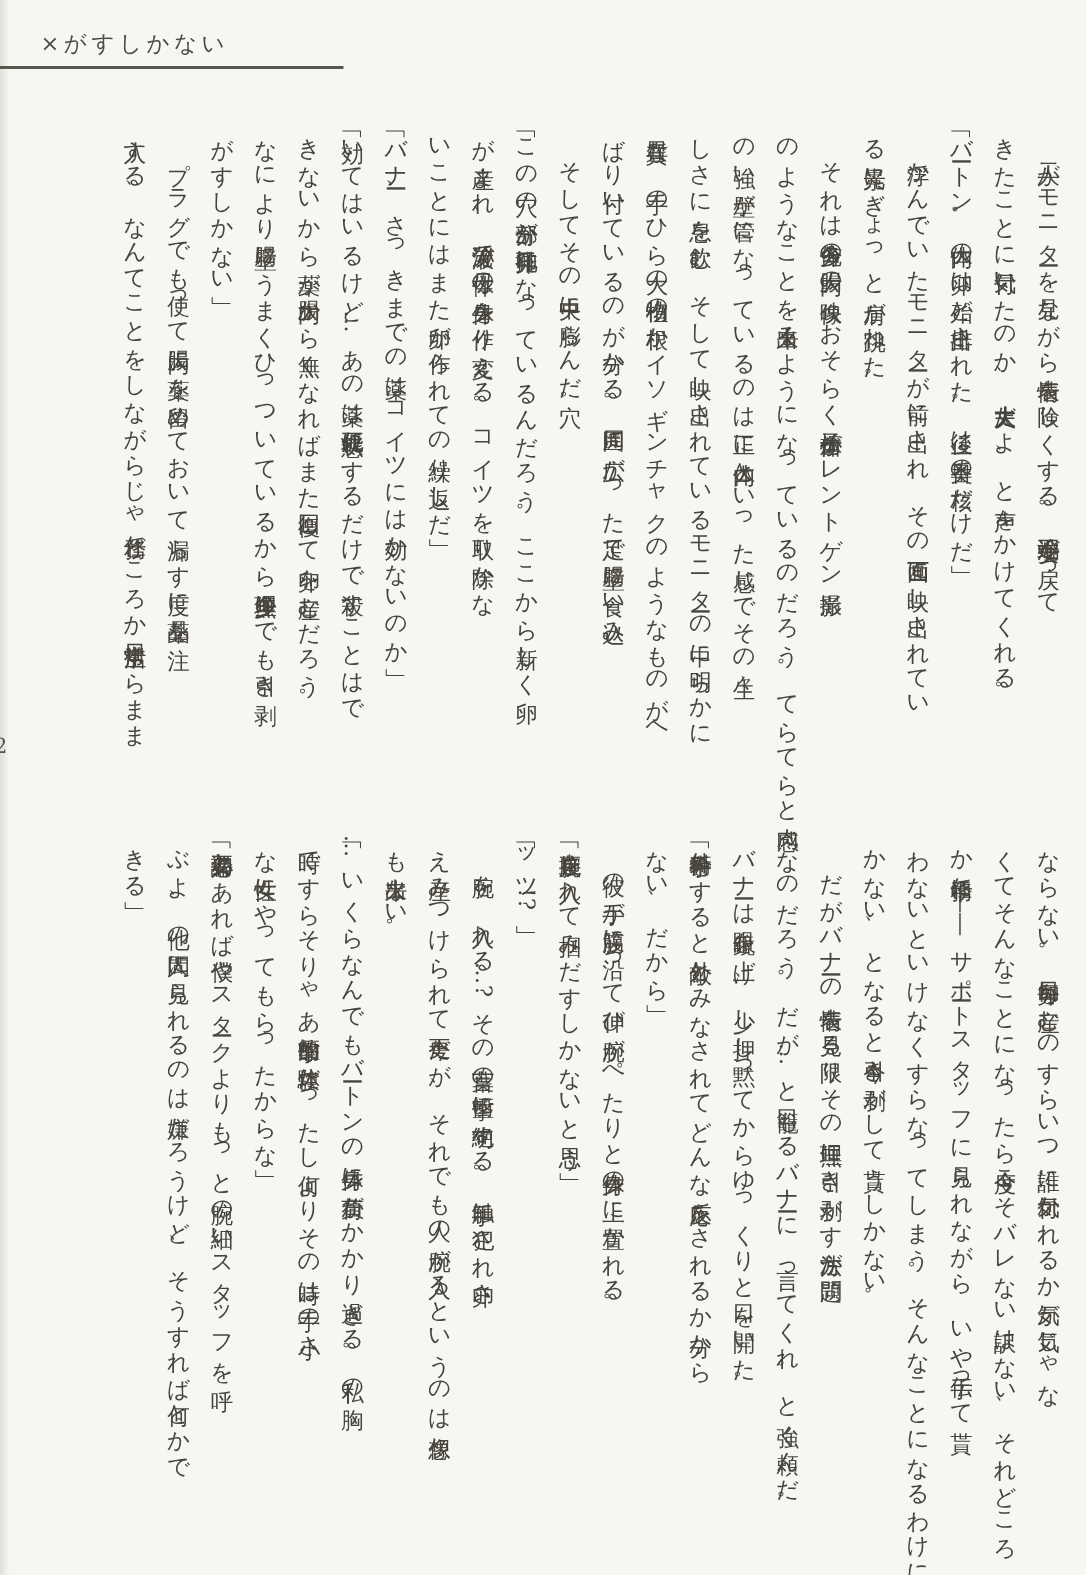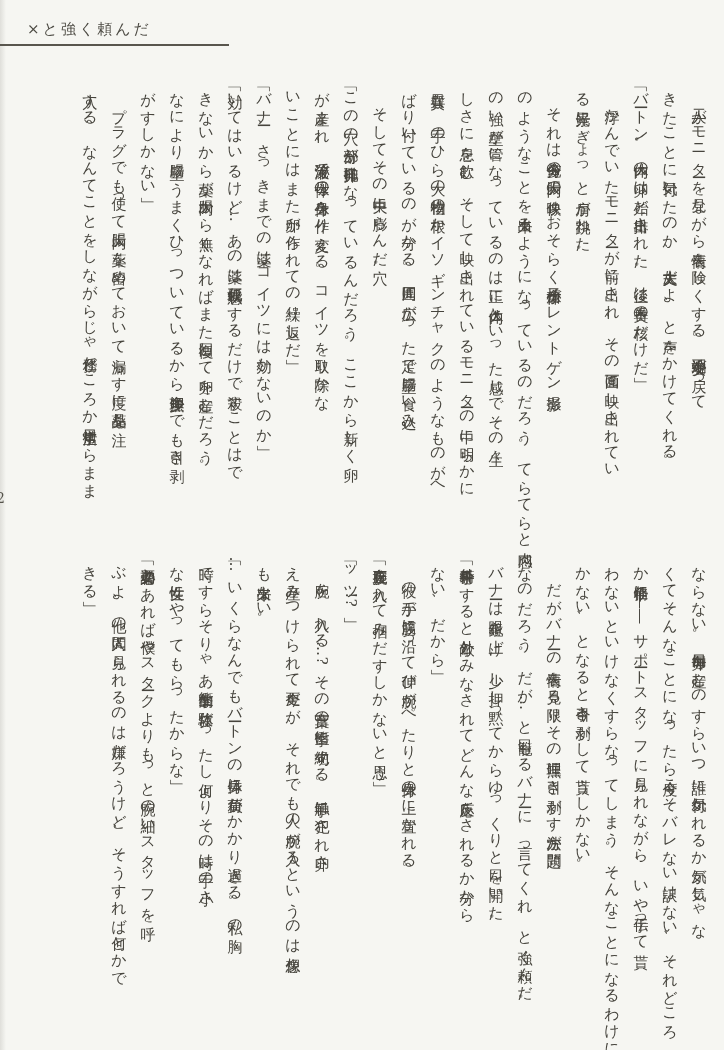--- a/index.html
+++ b/index.html
@@ -41,21 +41,21 @@
     font-size:15px;
     letter-spacing:0.55px;
     white-space:pre;
   }
 </style>
 </head>
 <body>
 
 <div class="page-edge"></div>
 
-<div class="header">×と強く頼んだ</div>
+<div class="header">×がすしかない</div>
 <div class="header-rule"></div>
 
 <div class="page-number">2</div>
 
 <div class="vblock" id="top-block">
     <div class="vcol">　二人がモニターを見ながら表情を険しくする。途端不安が戻って</div>
     <div class="vcol">きたことに気付いたのか、大丈夫だよ、と声をかけてくれる。</div>
     <div class="vcol">「バートン。体内の卵は殆ど排出された。後は一番奥の核だけだ」</div>
     <div class="vcol">　浮かんでいたモニターが前に出され、その画面に映し出されてい</div>
     <div class="vcol">る光景にぎょっと肩が跳ねた。</div>

